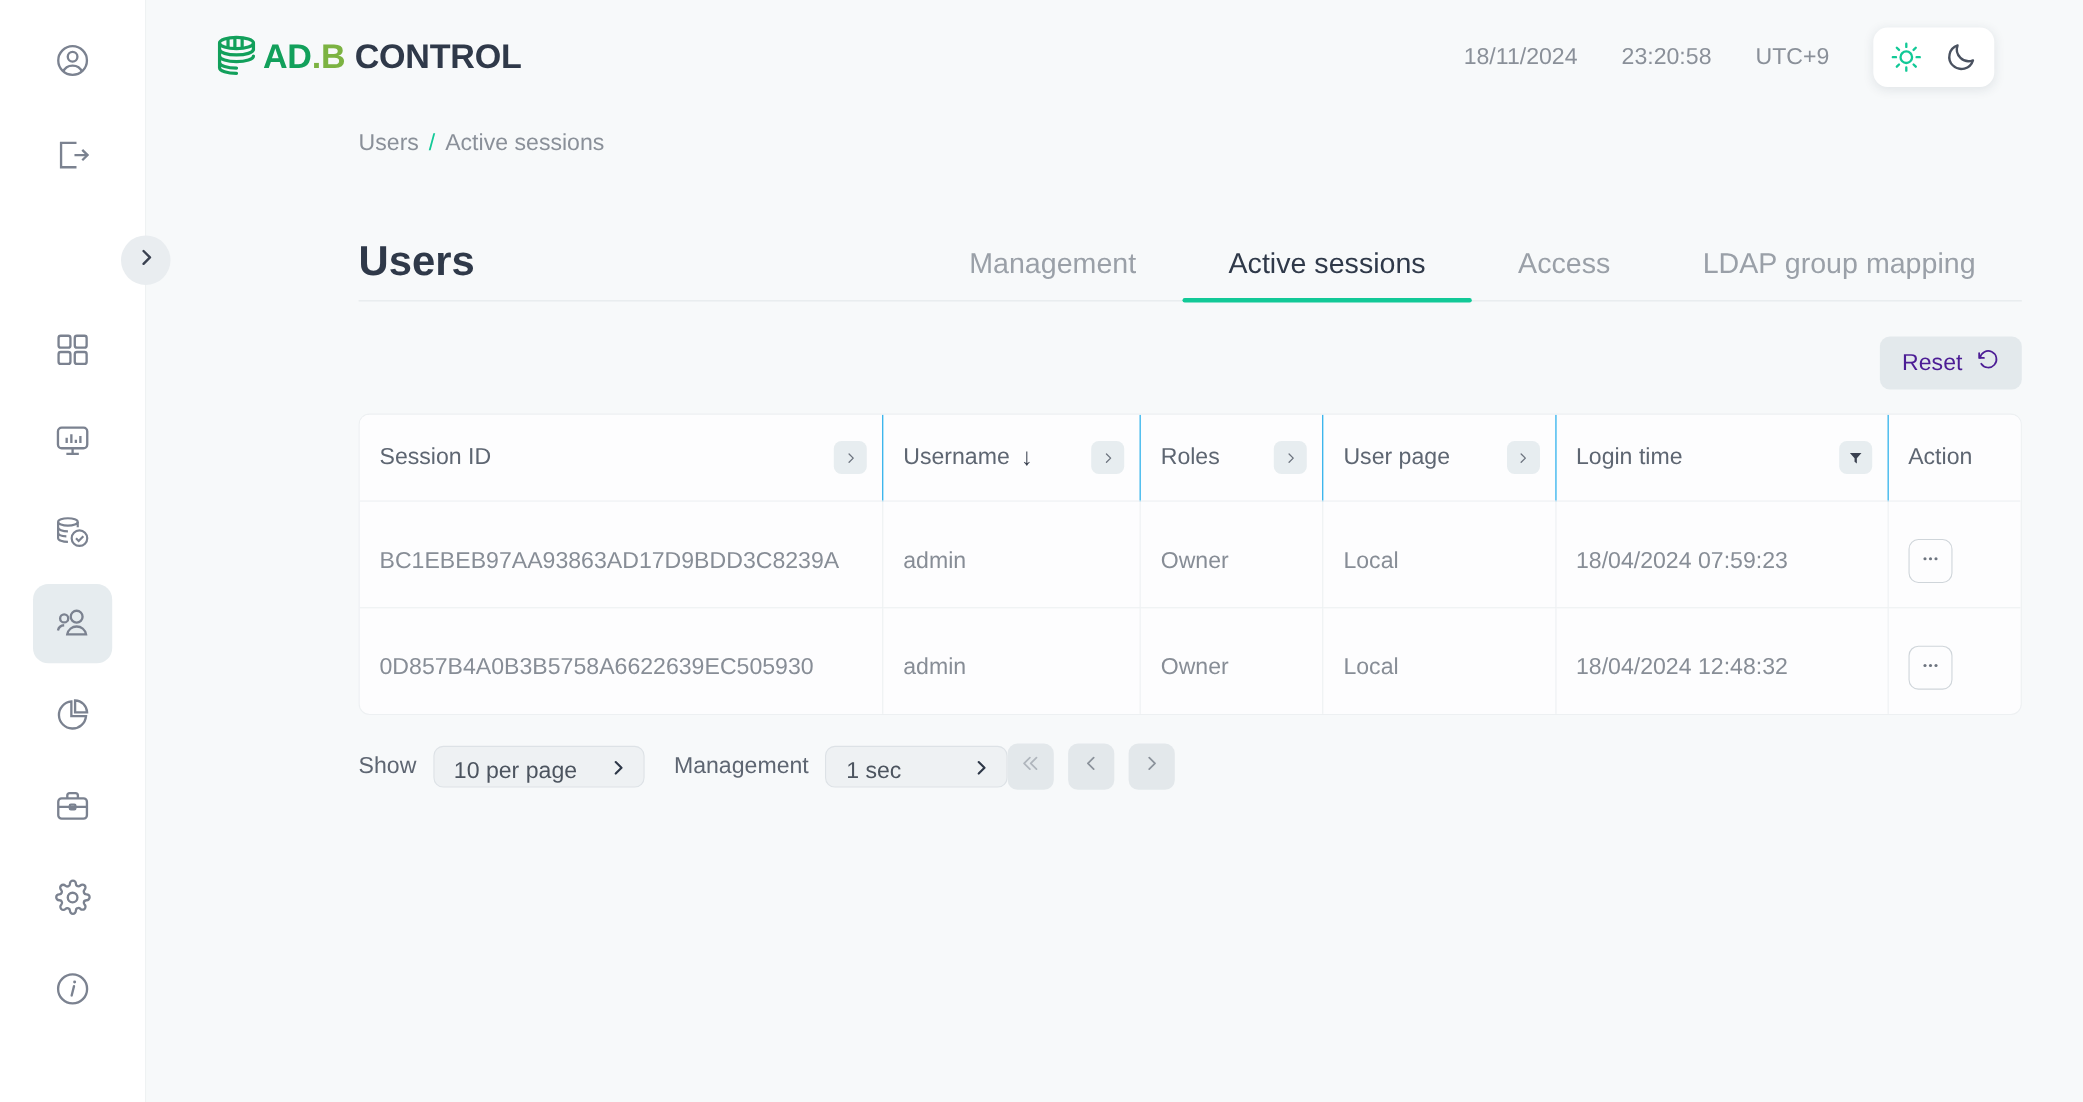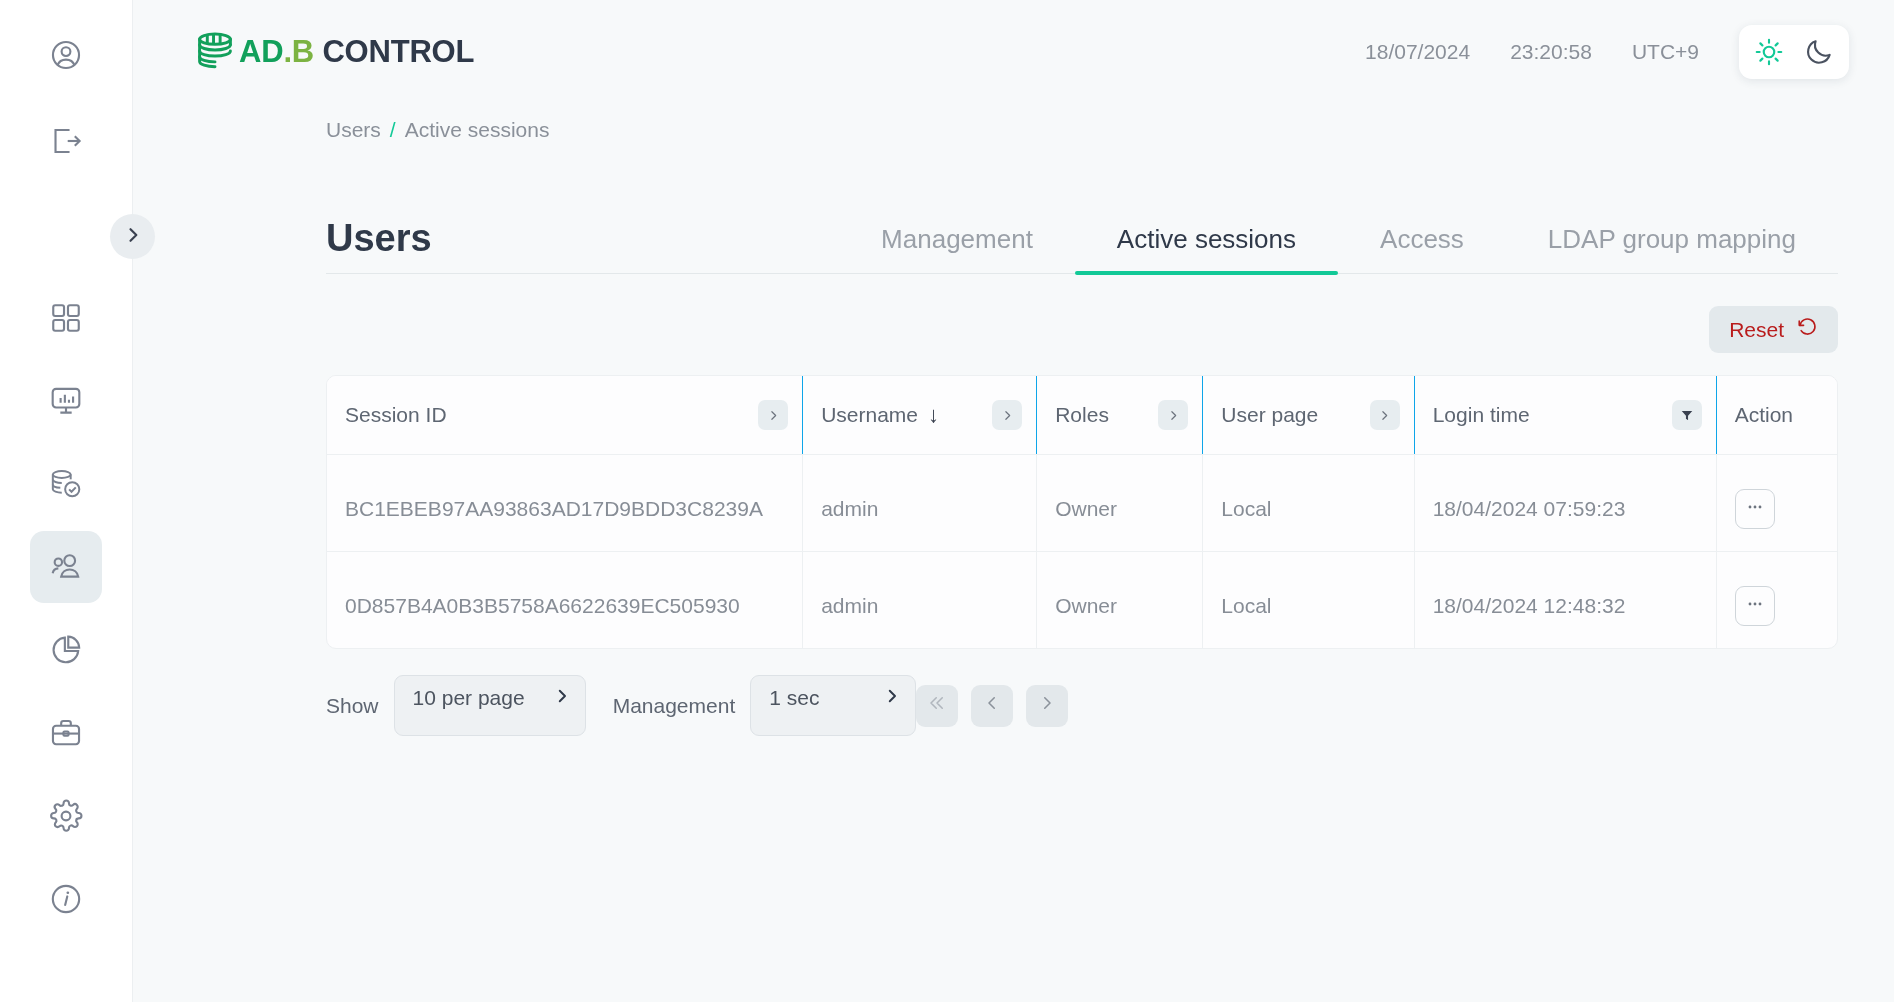--- a/index.html
+++ b/index.html
@@ -45,21 +45,21 @@
     background: #f7f9fa;
     position: relative;
     padding-left: 60px;
     overflow: hidden;
   }
 
   
   .topbar {
     height: 104px;
     display: flex; align-items: center; justify-content: space-between;
-    padding-right: 45px;
+    padding-right: 81px;
   }
   .logo { display: flex; align-items: center; gap: 0px; }
   .logo-mark { width: 44px; height: 44px; margin-right: 2px; }
   .logo-text { font-size: 31px; font-weight: bold; letter-spacing: -0.2px; }
   .logo-ad { color: #12a05b; }
   .logo-dotb { color: #7cb342; }
   .logo-control { color: #2f3949; }
 
   .topbar-right { display: flex; align-items: center; gap: 0px; }
   .tb-item { font-size: 21px; color: #8a9099; margin-right: 40px; white-space: nowrap; }
@@ -104,21 +104,21 @@
     content: ""; position: absolute; left: 0; right: 0; bottom: -2px;
     height: 4px; background: #12c997; border-radius: 2px;
   }
 
   
   .toolbar {
     margin-left: 133px; margin-right: 56px; margin-top: 32px;
     display: flex; justify-content: flex-end;
   }
   .reset-btn {
-    background: #e3e9ec; color: #b91c1c;
+    background: #e3e9ec; color: #4c1d95;
     border: none; border-radius: 9px;
     font-size: 21px; font-family: inherit;
     padding: 10px 20px;
     display: flex; align-items: center; gap: 12px;
     cursor: pointer;
   }
 
   
   .table-wrap {
     margin-left: 133px; margin-right: 56px; margin-top: 22px;
@@ -166,21 +166,21 @@
 
   
   .tablefoot {
     margin-left: 133px; margin-right: 56px; margin-top: 26px;
     display: flex; align-items: center; justify-content: flex-start;
   }
   .foot-left { display: flex; align-items: center; gap: 15px; }
   .foot-label { font-size: 21px; color: #5e6672; }
   .select-box {
     background: #eef1f3; border: 1px solid #dde2e6; border-radius: 9px;
-    padding: 10px 14px 25px 18px;
+    padding: 10px 14px 2px 18px;
     display: flex; align-items: center; gap: 28px;
     font-size: 21px; color: #4c545f; cursor: pointer;
     min-width: 160px; justify-content: space-between;
   }
   .select-box.freq { min-width: 166px; }
   .pager { display: flex; align-items: center; gap: 13px; }
   .pg-btn {
     width: 42px; height: 42px; border-radius: 9px;
     background: #e3e8eb; color: #8b929b;
     display: flex; align-items: center; justify-content: center;
@@ -326,21 +326,21 @@
             <path d="M3.6 14.6c0 1.6 3.8 2.8 8.4 2.8"></path>
             <path d="M7.8 2.9v4.2M11.2 2.5v4.6M14.8 2.9v4.2"></path>
           </svg>
         </span>
         <span class="logo-text">
           <span class="logo-ad">AD</span><span class="logo-dotb">.B</span>&nbsp;<span class="logo-control">CONTROL</span>
         </span>
       </div>
 
       <div class="topbar-right">
-        <span class="tb-item">18/07/2024</span>
+        <span class="tb-item">18/11/2024</span>
         <span class="tb-item">23:20:58</span>
         <span class="tb-item">UTC+9</span>
         <div class="theme-toggle">
           <span class="theme-btn sun">
             <svg width="30" height="30" viewBox="0 0 24 24" fill="none" stroke="currentColor" stroke-width="1.7" stroke-linecap="round">
               <circle cx="12" cy="12" r="4.2"></circle>
               <path d="M12 2.2v2.3M12 19.5v2.3M2.2 12h2.3M19.5 12h2.3M5.1 5.1l1.6 1.6M17.3 17.3l1.6 1.6M18.9 5.1l-1.6 1.6M6.7 17.3l-1.6 1.6"></path>
             </svg>
           </span>
           <span class="theme-btn moon">

